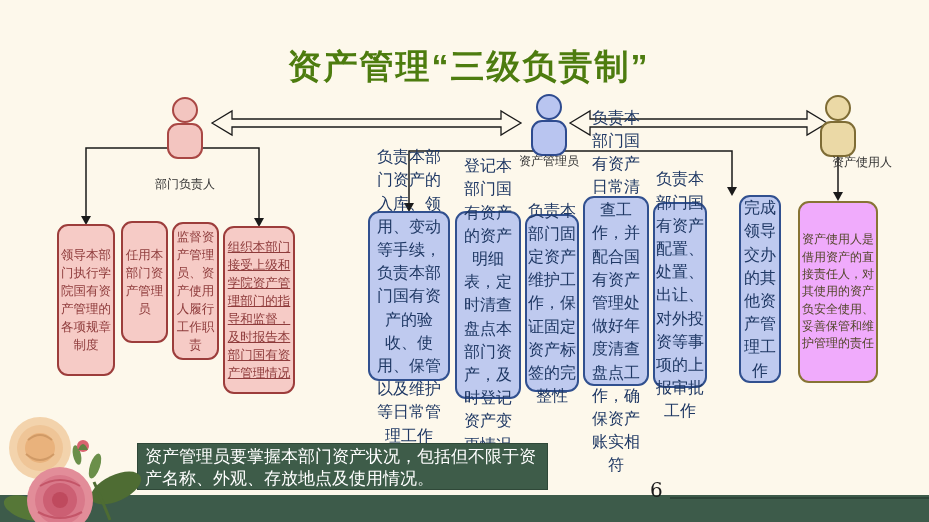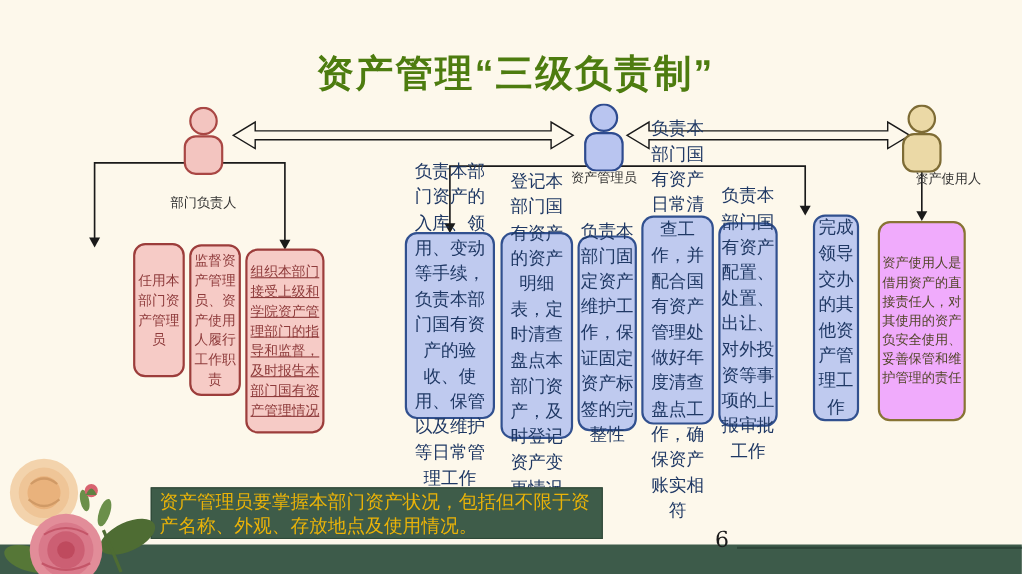--- a/index.html
+++ b/index.html
@@ -35,21 +35,21 @@
   .b1{left:368px; top:211px; width:82px;  height:170px;}
   .b2{left:455px; top:211px; width:66px;  height:188px;}
   .b3{left:525px; top:214px; width:54px;  height:178px;text-align:center;}
   .b4{left:583px; top:196px; width:66px;  height:190px;}
   .b5{left:653px; top:202px; width:54px;  height:186px;}
   .b6{left:739px; top:195px; width:42px;  height:188px;}
   .t1{left:798px; top:201px; width:80px;  height:182px;}
   .note{
     position:absolute; left:137px; top:443px; width:411px; height:47px;
     z-index:3; box-sizing:border-box; background:#3E5C49;
-    border:1px solid #2F4838; color:#eab308; font-size:17px;
+    border:1px solid #2F4838; color:#ffffff; font-size:17px;
     line-height:1.32; padding:2px 7px;
   }
   .footer-bar{
     position:absolute; left:0; top:495px; width:929px; height:27px;
     background:#3D5B4A; z-index:1;
   }
   .footer-line{
     position:absolute; left:670px; top:497px; width:259px; height:2px;
     background:#2C4538; z-index:2;
   }
@@ -100,20 +100,21 @@
     <svg width="40" height="62">
       <circle cx="20" cy="13" r="12" fill="#EBD9A6" stroke="#7E6C35" stroke-width="2"></circle>
       <rect x="3" y="27" width="34" height="34" rx="10" fill="#EBD9A6" stroke="#7E6C35" stroke-width="2"></rect>
     </svg>
   </div>
 
   <div class="role-label" style="left:135px;top:145px;width:100px;margin-top:31px;">部门负责人</div>
   <div class="role-label" style="left:499px;top:153px;width:100px;">资产管理员</div>
   <div class="role-label" style="left:812px;top:154px;width:100px;">资产使用人</div>
 
+  <div class="card pink p1">领导本部门执行学院国有资产管理的各项规章制度</div>
   <div class="card pink p3">监督资产管理员、资产使用人履行工作职责</div>
   <div class="card pink p2">任用本部门资产管理员</div>
   <div class="card pink p4">组织本部门接受上级和学院资产管理部门的指导和监督，及时报告本部门国有资产管理情况</div>
 
   <div class="card blue b1">负责本部门资产的入库、领用、变动等手续，负责本部门国有资产的验收、使用、保管以及维护等日常管理工作</div>
   <div class="card blue b2">登记本部门国有资产的资产明细表，定时清查盘点本部门资产，及时登记资产变更情况</div>
   <div class="card blue b3">负责本部门固定资产维护工作，保证固定资产标签的完整性</div>
   <div class="card blue b4">负责本部门国有资产日常清查工作，并配合国有资产管理处做好年度清查盘点工作，确保资产账实相符</div>
   <div class="card blue b5">负责本部门国有资产配置、处置、出让、对外投资等事项的上报审批工作</div>
   <div class="card blue b6">完成领导交办的其他资产管理工作</div>

